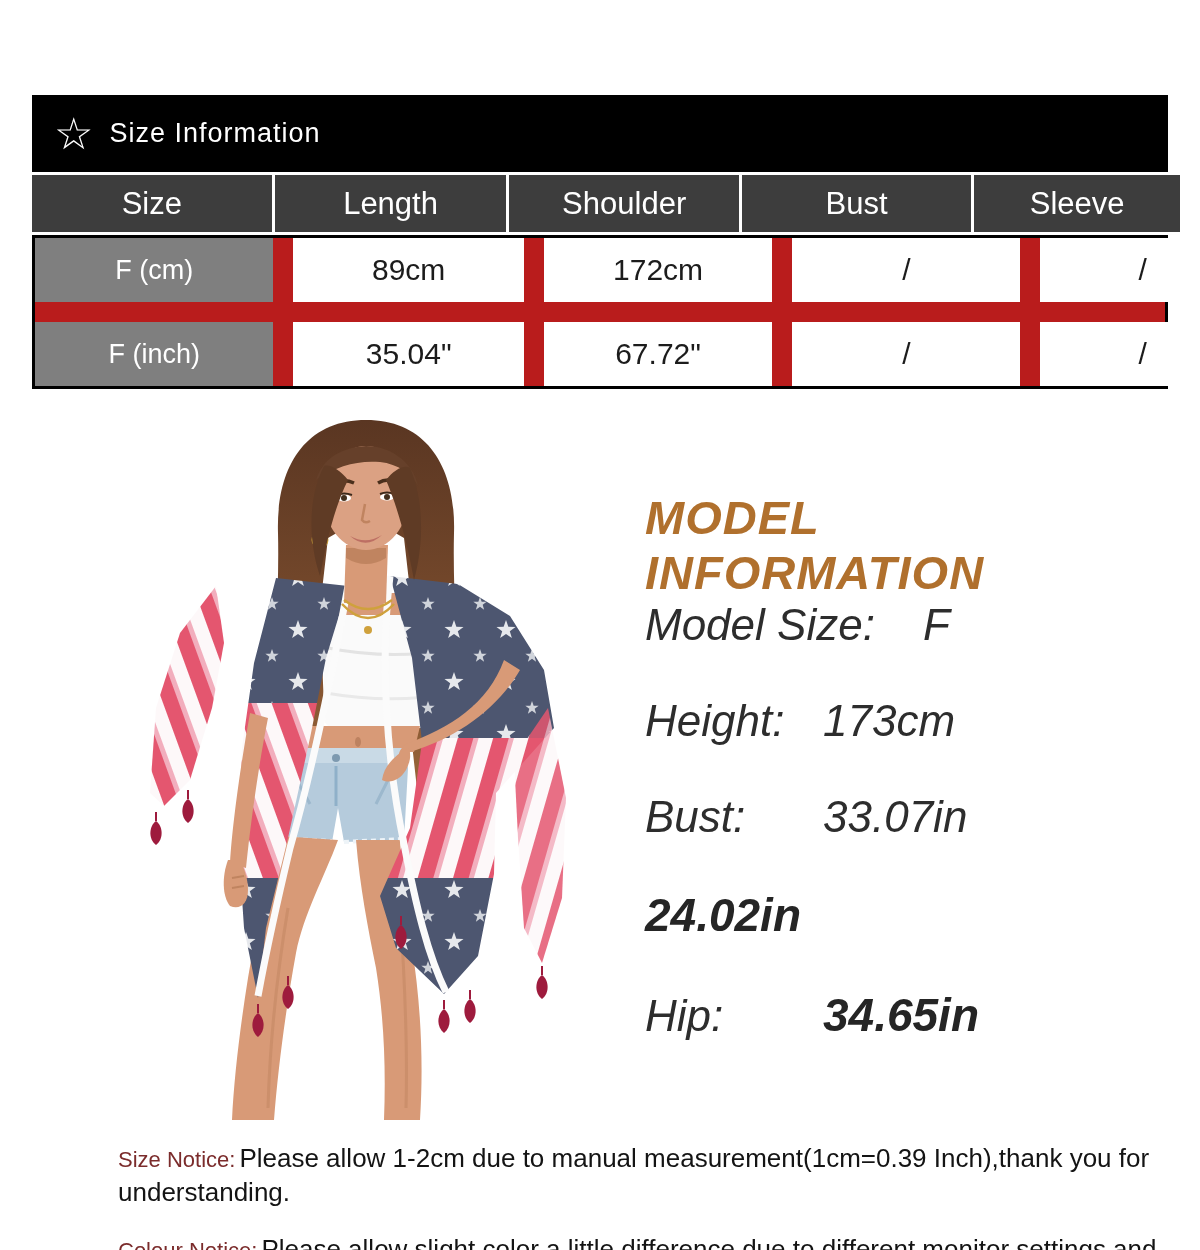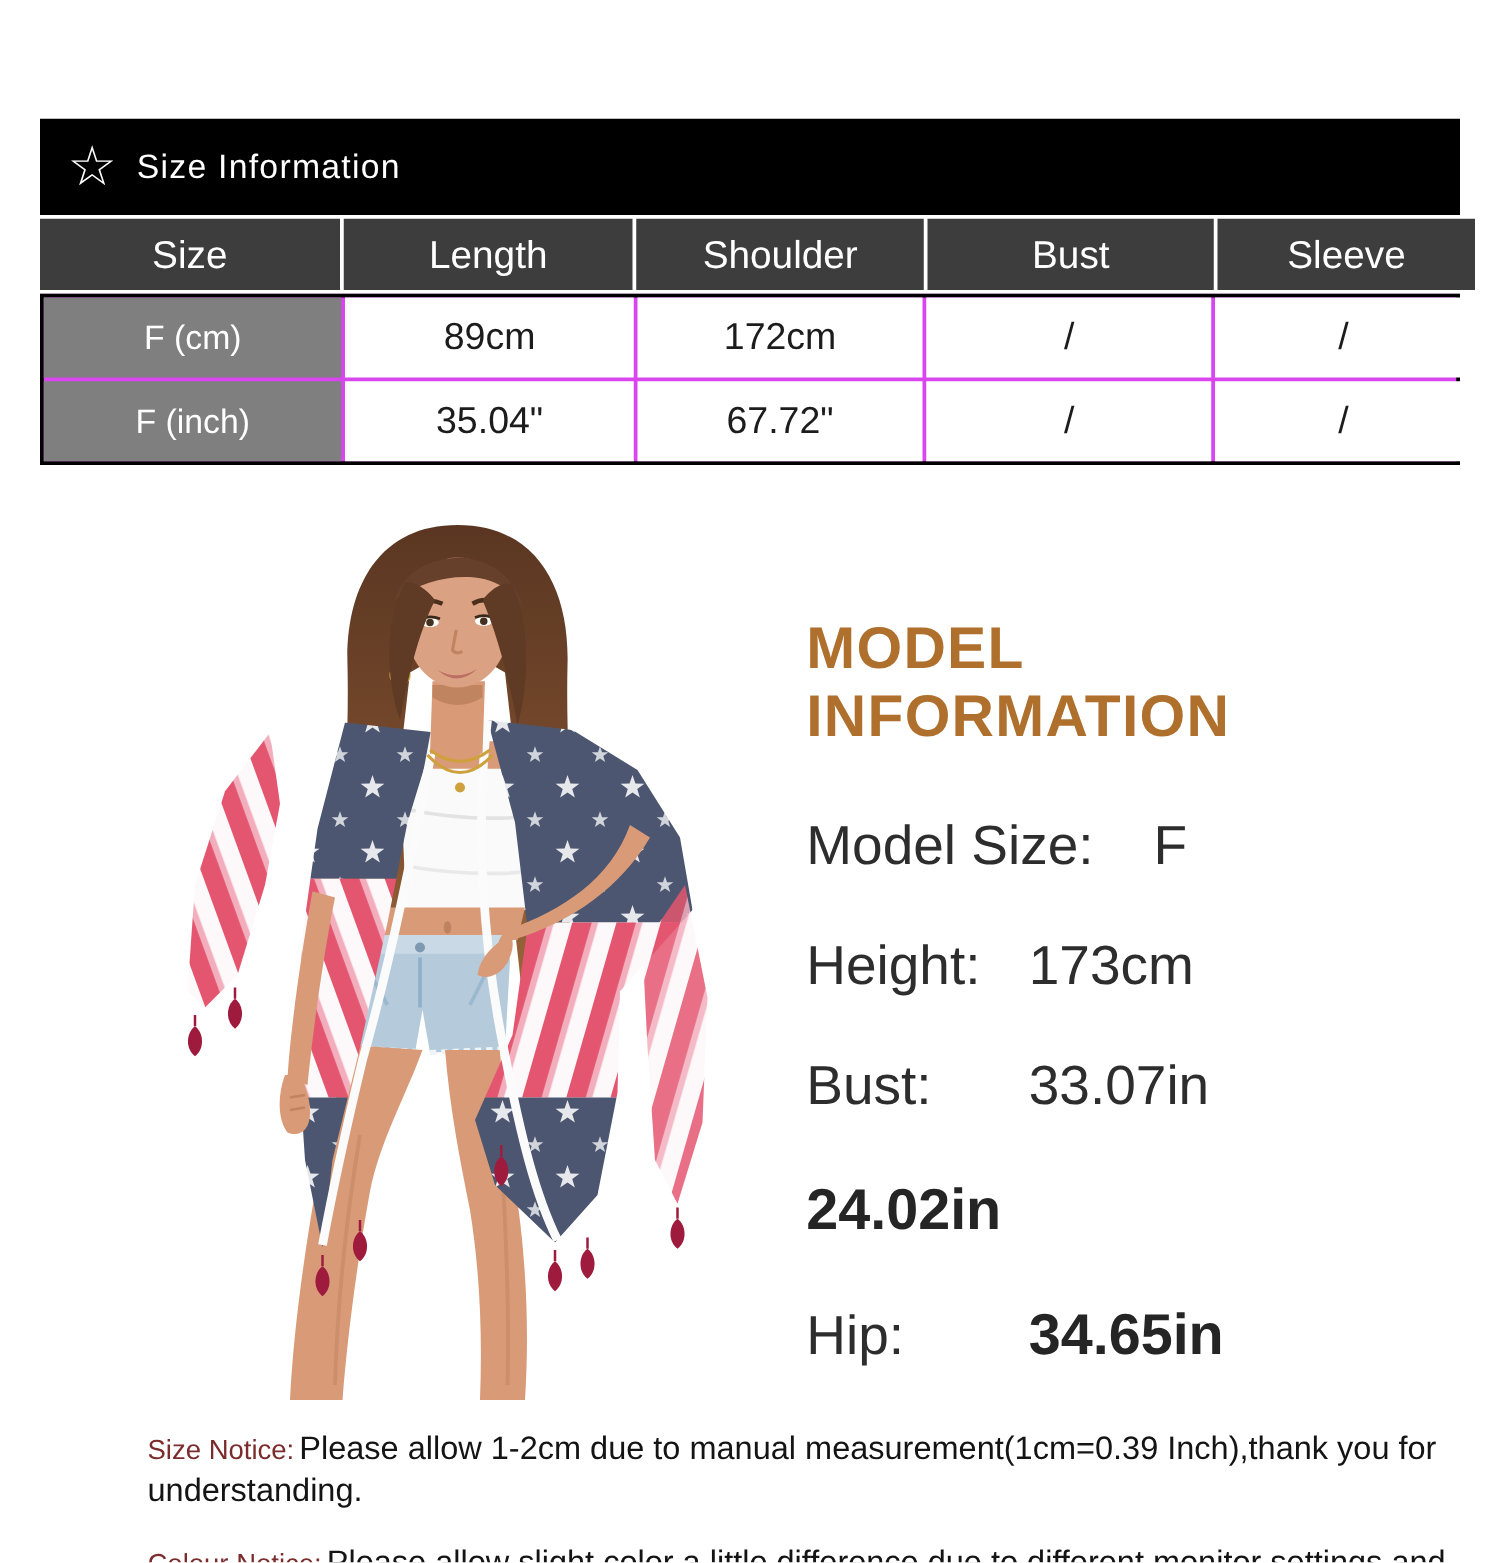--- a/index.html
+++ b/index.html
@@ -10,33 +10,33 @@
   .banner{position:absolute;left:32px;top:95px;width:1136px;height:77px;background:#000;
           display:flex;align-items:center;padding-left:22px;box-sizing:border-box;}
   .banner .star{color:#fff;font-size:44px;line-height:1;margin-right:16px;}
   .banner .title{color:#fff;font-size:27px;letter-spacing:1px;}
 
   
   .size-table{position:absolute;left:32px;top:175px;width:1136px;}
   .st-head{display:grid;grid-template-columns:21.1% 20.4% 20.2% 20.2% 18.1%;gap:3px;background:#fff;}
   .st-head .hcell{background:#3d3d3d;color:#fff;height:57px;display:flex;align-items:center;
                   justify-content:center;font-size:31px;text-align:right;}
-  .st-body{margin-top:3px;background:#d946ef;border:3px solid #000;display:grid;
-           grid-template-columns:21.1% 20.4% 20.2% 20.2% 18.1%;gap:3px;}
+  .st-body{margin-top:3px;background:#b91c1c;border:3px solid #000;display:grid;
+           grid-template-columns:21.1% 20.4% 20.2% 20.2% 18.1%;gap:20px;}
   .st-body .cell{background:#fff;height:64px;display:flex;align-items:center;justify-content:center;
                  font-size:30px;color:#1c1c1c;}
   .st-body .label{background:#7f7f7f;color:#fff;font-size:27px;}
 
   
   .photo{position:absolute;left:128px;top:408px;width:482px;height:712px;}
 
   
-  .model-info{position:absolute;left:645px;top:490px;width:520px;}
+  .model-info{position:absolute;left:645px;top:490px;width:520px;font-style:italic;}
   .mi-title{color:#b0702d;font-size:47px;font-weight:bold;letter-spacing:1px;}
-  .mi-rows{margin-top:52px;}
+  .mi-rows{}
   .mi-row{display:grid;grid-template-columns:178px 1fr;align-items:baseline;margin-bottom:46px;
           font-size:44px;color:#2d2d2d;}
   .mi-row.wide{display:flex;}
   .mi-row.wide .mi-value{margin-left:48px;}
   .mi-value.bold{font-weight:bold;font-size:46px;color:#252525;}
 
   
   .notices{position:absolute;left:118px;top:1142px;width:1070px;}
   .notice{margin-bottom:23px;font-size:26px;color:#141414;line-height:1.3;}
   .notice .nlabel{color:#7b2c2c;font-weight:normal;font-size:22px;margin-right:4px;}

